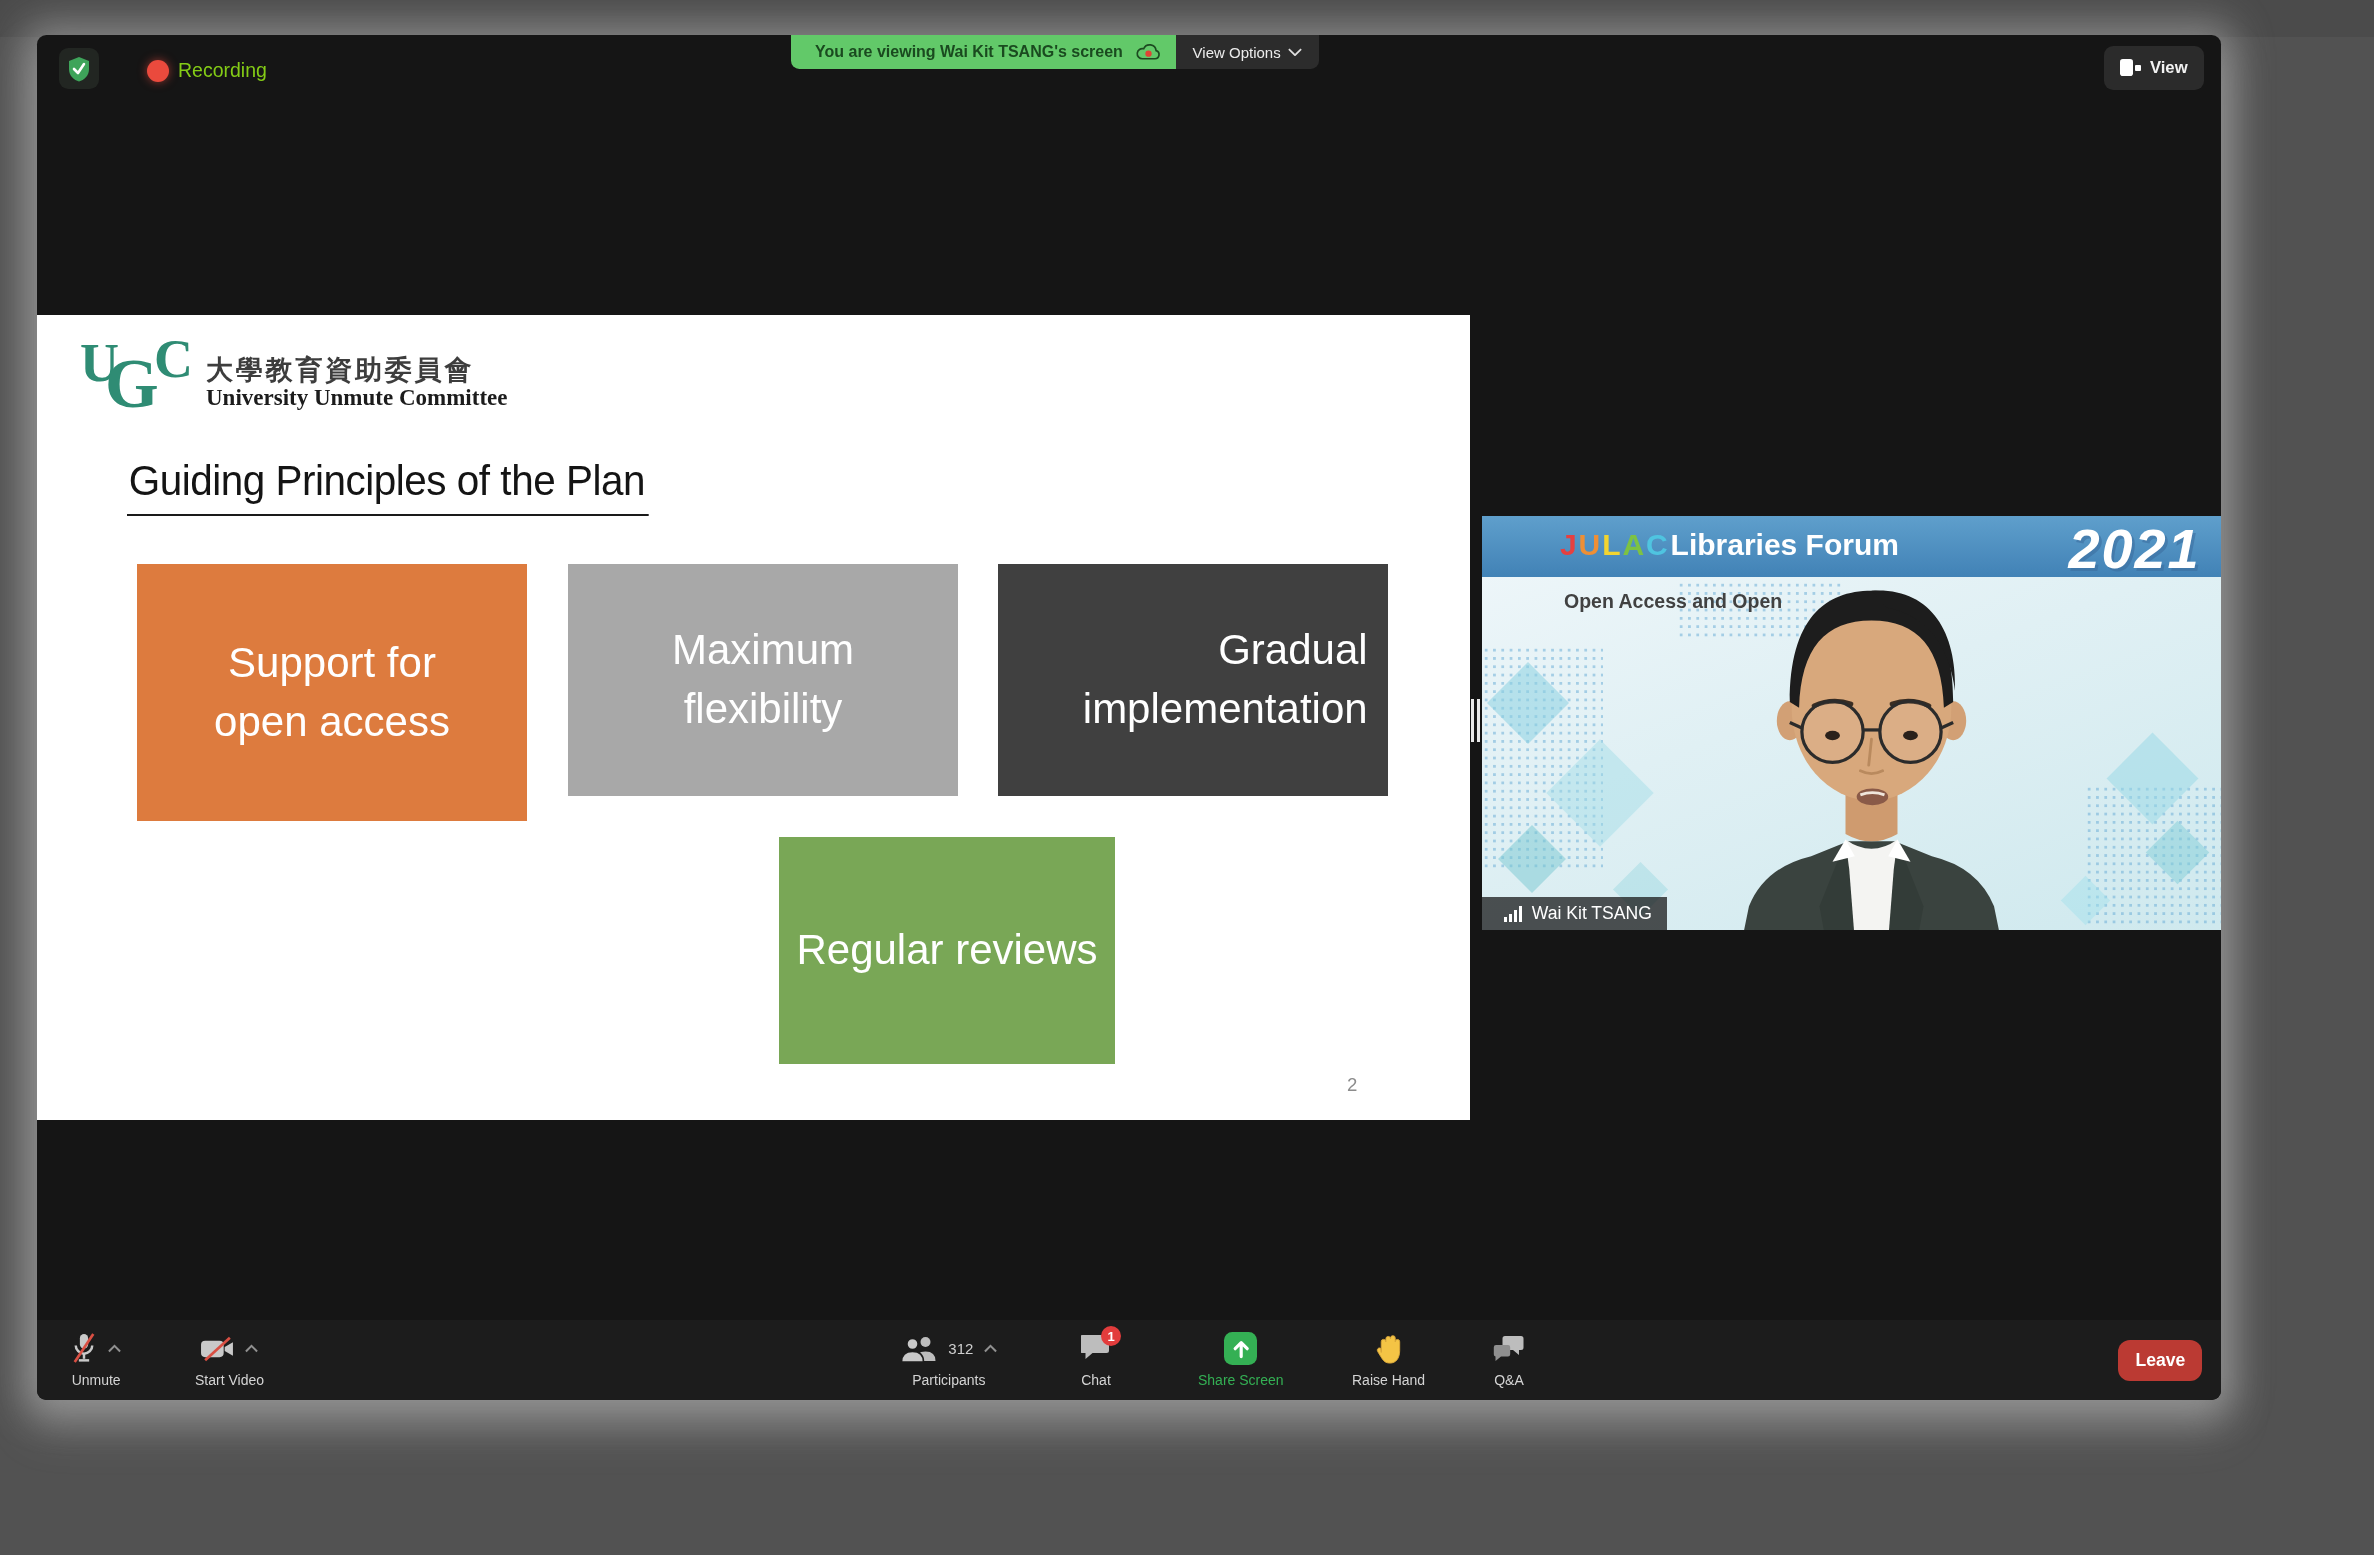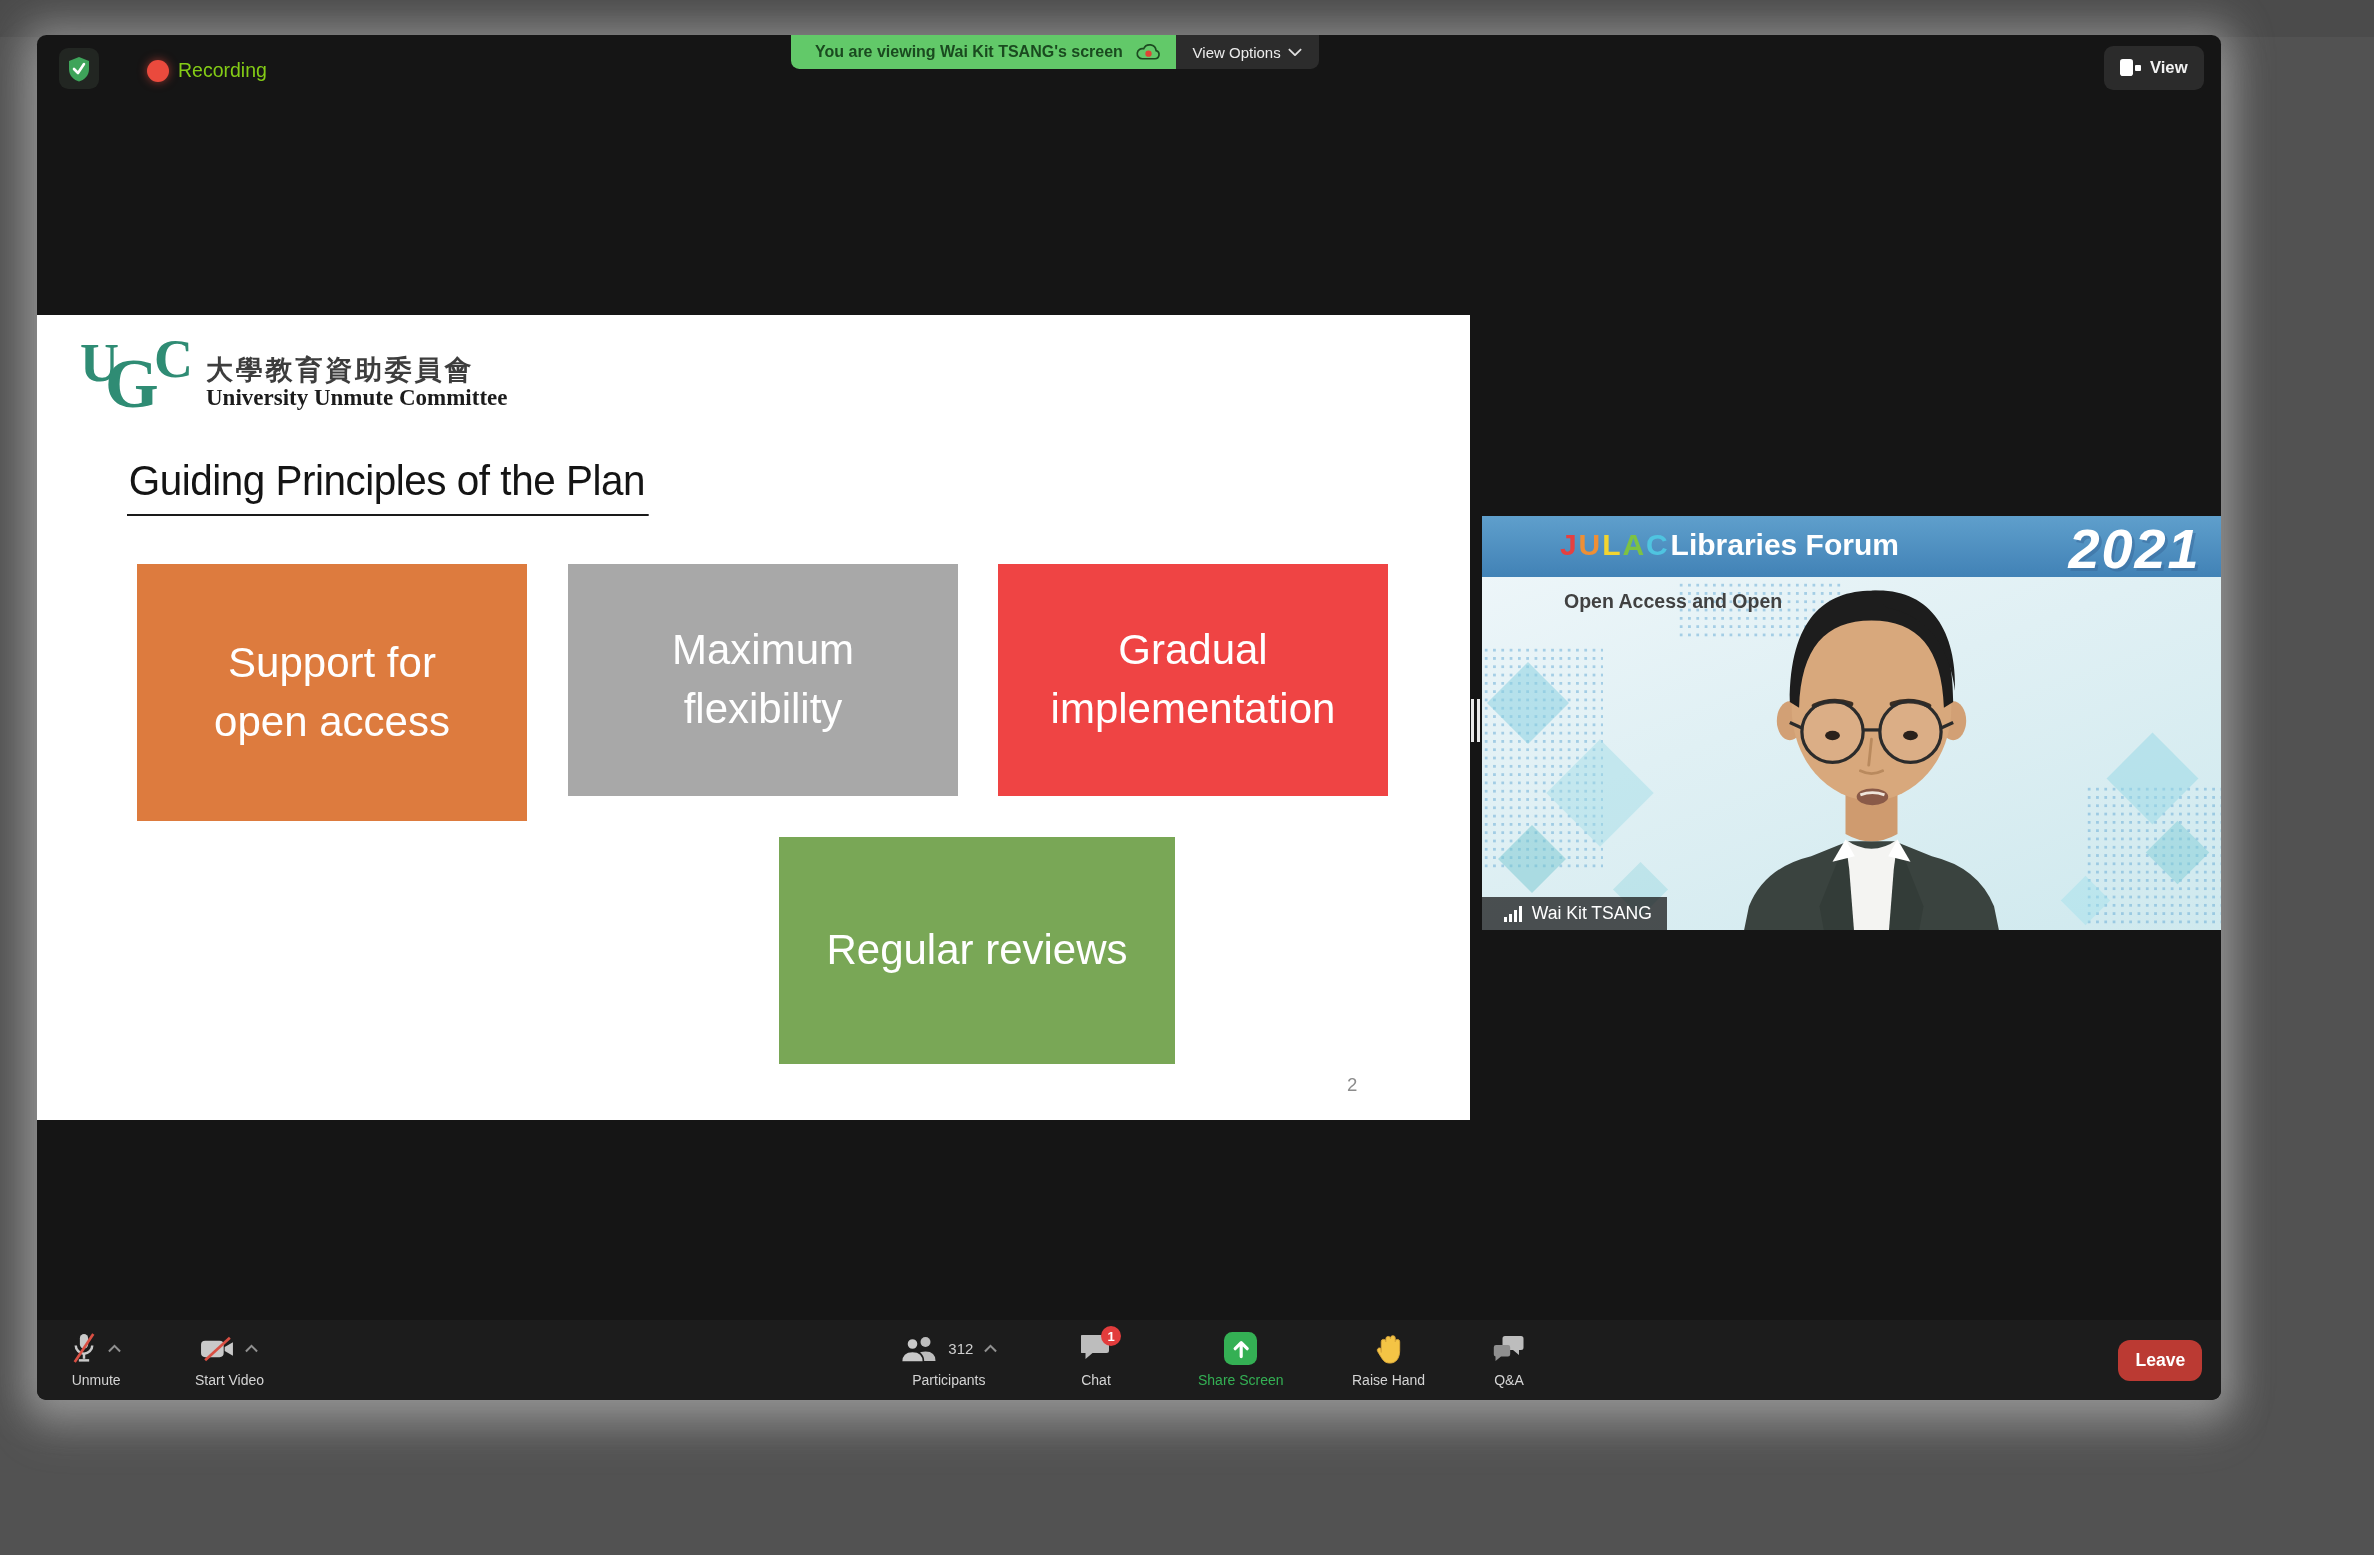--- a/index.html
+++ b/index.html
@@ -60,21 +60,21 @@
     position:absolute;left:90px;top:141px;font-size:43px;color:#141414;letter-spacing:-0.5px;
     border-bottom:2.8px solid #1a1a1a;padding:0 3.7px 9.3px 1.9px;
     transform:scaleX(.94);transform-origin:left;white-space:nowrap;
   }
   .pbox{position:absolute;display:flex;align-items:center;justify-content:center;text-align:center;
         color:#fff;font-size:42px;font-weight:300;line-height:1.4;}
   .pbox-0{left:100px;top:249px;width:390px;height:257px;padding:0 41px;box-sizing:border-box;}
   .pbox-1{left:531px;top:249px;width:390px;height:232px;padding:0 78px;box-sizing:border-box;}
   .pbox-2{left:961px;top:249px;width:390px;height:232px;padding:0 20.4px;box-sizing:border-box;}
   .pbox-3{left:315px;top:522px;width:388px;height:227px;padding:0 74px;box-sizing:border-box;}
-  .pbox-4{left:742px;top:522px;width:396px;height:227px;padding:0 17px;box-sizing:border-box;}
+  .pbox-4{left:742px;top:522px;width:336px;height:227px;padding:0 17px;box-sizing:border-box;}
   .page-num{position:absolute;left:1310px;top:759px;font-size:18.6px;color:#8c8c8c;}
 
   
   .resize-handle{position:absolute;left:1434px;top:664px;width:11px;height:43px;display:flex;gap:3.7px;cursor:col-resize;}
   .resize-handle i{display:block;width:2.8px;height:100%;background:#e9e9e9;}
 
   
   .video{position:absolute;left:1445px;top:481px;width:739px;height:414px;overflow:hidden;
          background:linear-gradient(160deg,#f0f7fa 0%,#e0f0f4 45%,#cfe9ee 100%);cursor:pointer;}
   .v-dots{position:absolute;background-image:radial-gradient(rgba(110,175,215,.55) 1.5px, transparent 1.6px);background-size:8.3px 8.3px;}
@@ -157,21 +157,21 @@
       <span class="ugc-g" style="color: rgb(47, 140, 116);">G</span>
       <span class="ugc-c" style="color: rgb(47, 140, 116);">C</span>
     </div>
     <div class="ugc-cn">大學教育資助委員會</div>
     <div class="ugc-en">University Unmute Committee</div>
 
     <div class="slide-title">Guiding Principles of the Plan</div>
 
     <div class="pbox pbox-0" style="background: rgb(221, 123, 62);">Support for open access</div>
     <div class="pbox pbox-1" style="background: rgb(168, 168, 168);">Maximum flexibility</div>
-    <div class="pbox pbox-2" style="background: #ef4444;">Gradual implementation</div>
+    <div class="pbox pbox-2" style="background: #404040; text-align: right;">Gradual implementation</div>
     <div class="pbox pbox-4" style="background: rgb(121, 167, 86);">Regular reviews</div>
 
     <div class="page-num">2</div>
   </div>
 
   <div class="resize-handle">
       <i></i>
       <i></i>
     </div>
 

